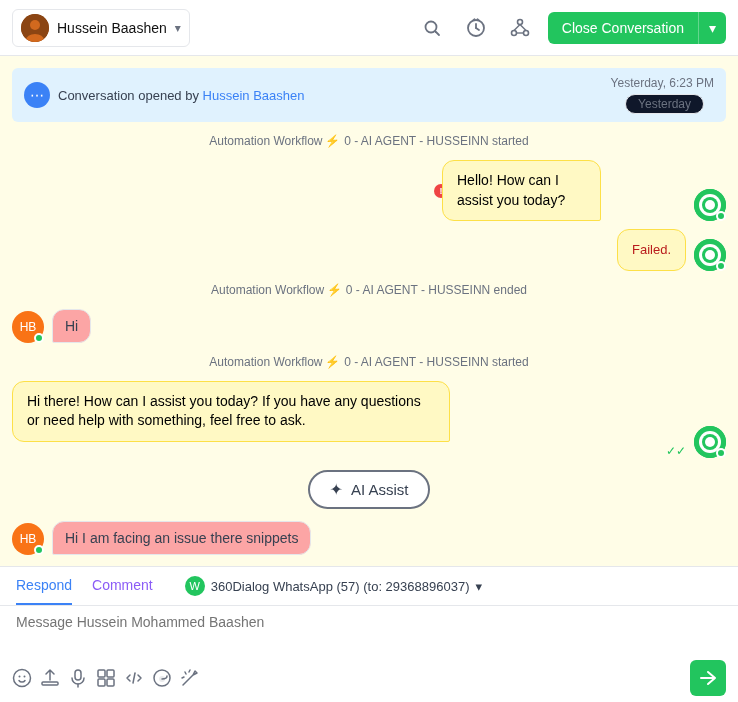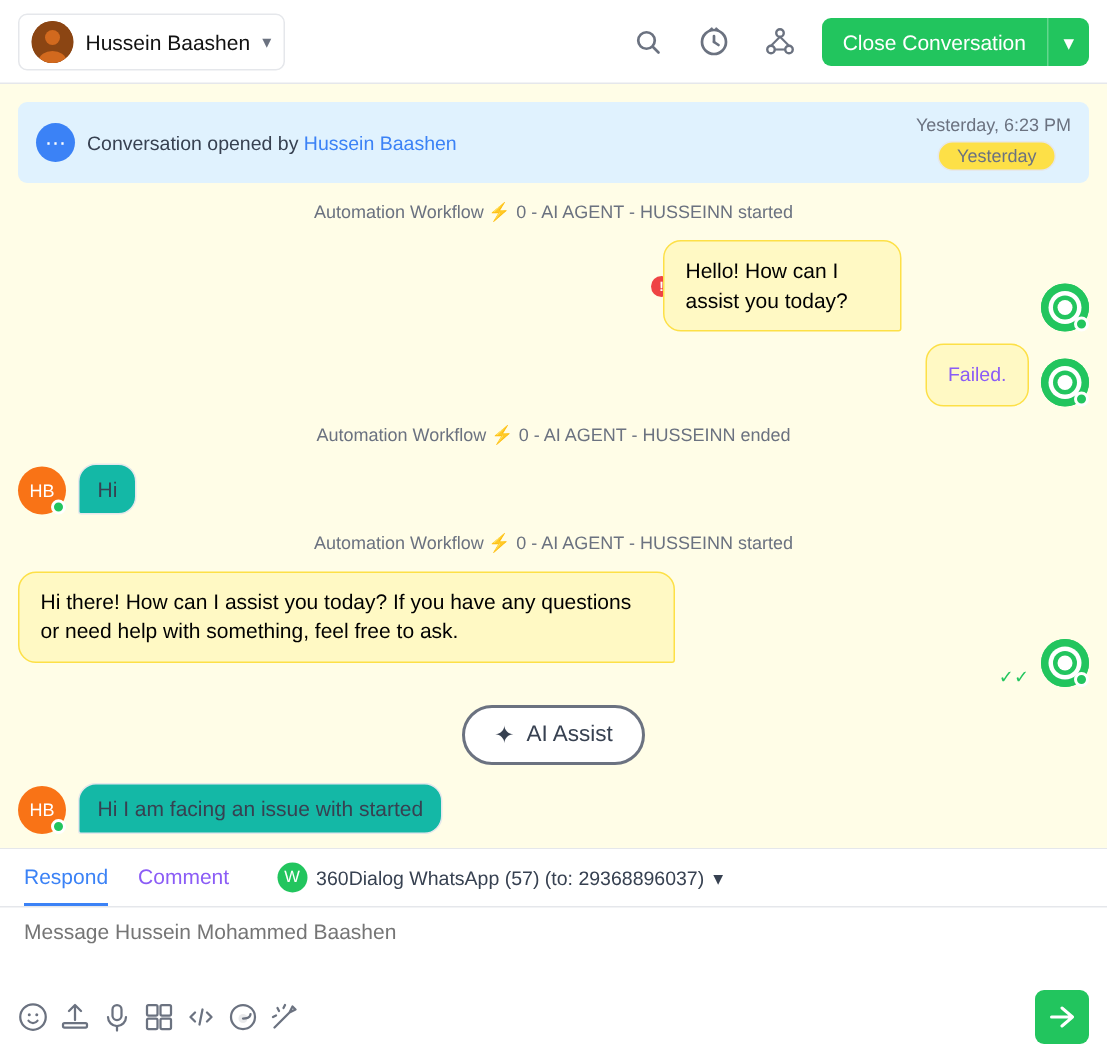--- a/index.html
+++ b/index.html
@@ -24,21 +24,21 @@
       display: flex; align-items: center; background: #22c55e; color: white; border: none; border-radius: 6px; cursor: pointer; font-size: 14px; font-weight: 500; overflow: hidden;
     }
     .close-conv-main { padding: 8px 14px; }
     .close-conv-divider { width: 1px; background: rgba(255,255,255,0.3); align-self: stretch; }
     .close-conv-arrow { padding: 8px 10px; display: flex; align-items: center; }
 
     
     .chat-area {
       flex: 1; overflow-y: auto; background: #fffde7; padding: 8px 0; position: relative;
     }
-    .date-badge { background: #fde047; border: 1px solid #e5e7eb; border-radius: 12px; padding: 2px 12px; font-size: 12px; color: #6b7280; margin: 0 10px; }
+    .date-badge { background: #0f172a; border: 1px solid #e5e7eb; border-radius: 12px; padding: 2px 12px; font-size: 12px; color: #6b7280; margin: 0 10px; }
 
     
     .conv-opened-bar {
       background: #e0f2fe; border-radius: 6px; margin: 4px 12px; padding: 8px 12px; display: flex; align-items: center; justify-content: space-between; font-size: 13px;
     }
     .conv-opened-bar .left { display: flex; align-items: center; gap: 8px; }
     .conv-opened-icon { width: 26px; height: 26px; background: #3b82f6; border-radius: 50%; display: flex; align-items: center; justify-content: center; color: white; font-size: 14px; }
     .conv-opened-text { color: #374151; }
     .conv-opened-text a { color: #3b82f6; text-decoration: none; font-weight: 500; }
     .conv-timestamp { font-size: 12px; color: #6b7280; }
@@ -54,32 +54,32 @@
     .msg-bubble {
       max-width: 65%; padding: 10px 14px; border-radius: 12px; font-size: 14px; line-height: 1.4; position: relative;
     }
     .msg-bubble.outgoing { background: #fff9c4; border: 1px solid #fde047; border-radius: 12px 12px 2px 12px; }
     .msg-bubble.failed { background: #fff9c4; border: 1px solid #fde047; }
     .bot-avatar { width: 32px; height: 32px; border-radius: 50%; background: #22c55e; display: flex; align-items: center; justify-content: center; flex-shrink: 0; position: relative; }
     .user-avatar { width: 32px; height: 32px; border-radius: 50%; background: #f97316; display: flex; align-items: center; justify-content: center; color: white; font-size: 12px; flex-shrink: 0; position: relative; }
     .online-dot { position: absolute; bottom: 0; right: 0; width: 10px; height: 10px; background: #22c55e; border-radius: 50%; border: 2px solid #fff; }
     .error-dot { position: absolute; left: -8px; top: 50%; transform: translateY(-50%); width: 14px; height: 14px; background: #ef4444; border-radius: 50%; display: flex; align-items: center; justify-content: center; color: white; font-size: 9px; font-weight: bold; }
     .msg-status { font-size: 11px; color: #9ca3af; margin-top: 2px; text-align: right; }
-    .failed-badge { font-size: 13px; color: #8b5cf6; }
+    .failed-badge { font-size: 13px; color: #b91c1c; }
     .check-mark { color: #22c55e; font-size: 12px; }
 
     
     .ai-assist-row { display: flex; justify-content: center; padding: 8px; }
     .ai-assist-btn {
       display: flex; align-items: center; gap: 8px; border: 2px solid #6b7280; border-radius: 20px; padding: 8px 20px; background: white; cursor: pointer; font-size: 15px; color: #374151; font-weight: 500;
     }
     .ai-wand { font-size: 16px; }
 
     
-    .user-msg-bubble { background: #14b8a6; border: 1px solid #e5e7eb; border-radius: 12px 12px 12px 2px; padding: 8px 12px; font-size: 14px; color: #374151; max-width: 65%; }
+    .user-msg-bubble { background: #fca5a5; border: 1px solid #e5e7eb; border-radius: 12px 12px 12px 2px; padding: 8px 12px; font-size: 14px; color: #374151; max-width: 65%; }
 
     
     .bottom-tabs { border-top: 1px solid #e5e7eb; background: #fff; flex-shrink: 0; }
     .tab-bar { display: flex; padding: 0 16px; gap: 20px; border-bottom: 1px solid #e5e7eb; }
     .tab-item { padding: 10px 0; font-size: 14px; cursor: pointer; color: #8b5cf6; border-bottom: 2px solid transparent; }
     .tab-item.active { color: #3b82f6; border-bottom: 2px solid #3b82f6; font-weight: 500; }
     .channel-selector { display: flex; align-items: center; gap: 6px; margin-left: auto; padding: 8px 12px; cursor: pointer; font-size: 13px; color: #374151; }
     .channel-icon { width: 20px; height: 20px; background: #22c55e; border-radius: 50%; display: flex; align-items: center; justify-content: center; color: white; font-size: 11px; }
     .tab-actions { display: flex; align-items: center; }
 
@@ -245,21 +245,21 @@
       <span>AI Assist</span>
     </button>
   </div>
 
   <div class="msg-row incoming">
     <div class="user-avatar">
       HB
       <div class="online-dot"></div>
     </div>
     <div class="user-msg-bubble">
-      <span>Hi I am facing an issue with started</span>
+      <span>Hi I am facing an issue there snippets</span>
     </div>
   </div>
 
 </div>
 
 <div class="bottom-tabs">
   <div class="tab-bar">
     <div class="tab-item active">Respond</div>
     <div class="tab-item">Comment</div>
     <div class="tab-actions">

